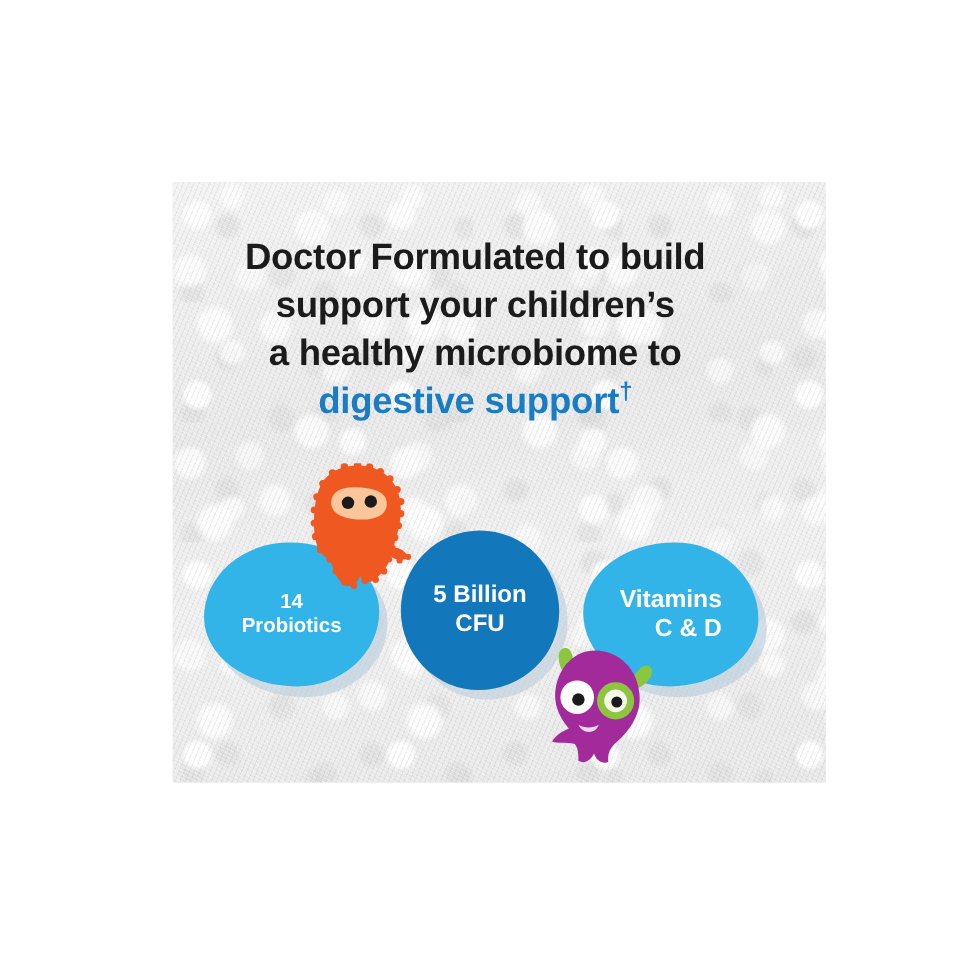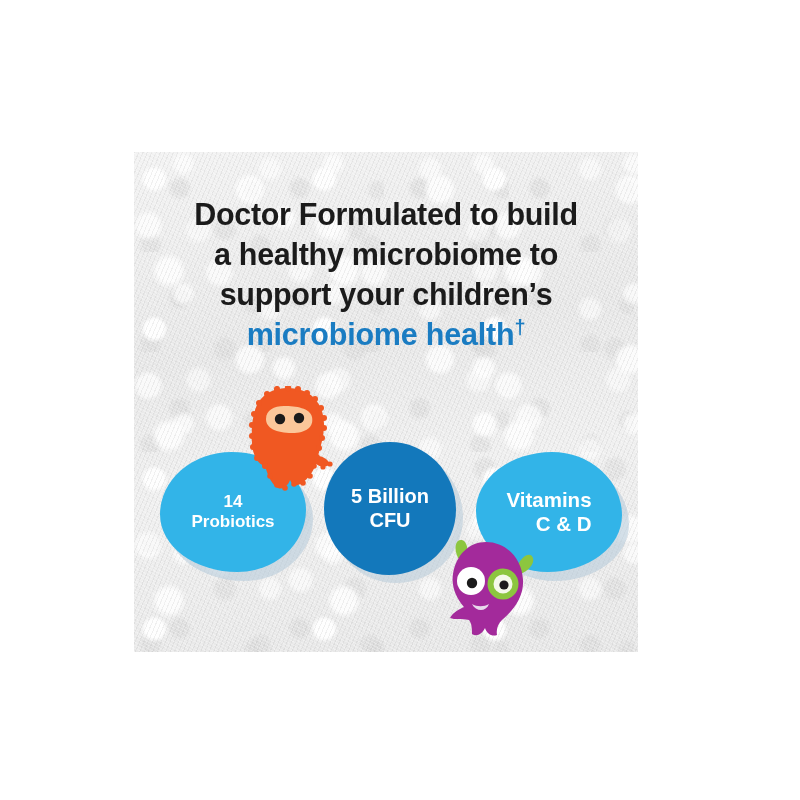--- a/index.html
+++ b/index.html
@@ -15,21 +15,21 @@
   #stage {
     position: relative;
     width: 800px;
     height: 800px;
     background: #ffffff;
   }
 
   
   #panel {
     position: absolute;
-    left: 134px;
+    left: 144px;
     top: 152px;
     width: 504px;
     height: 500px;
     background-color: #eaeaea;
     background-image:
       radial-gradient(circle at 12% 18%, rgba(255,255,255,0.95) 0 9px, rgba(255,255,255,0) 14px),
       radial-gradient(circle at 33% 9%, rgba(255,255,255,0.7) 0 7px, rgba(255,255,255,0) 13px),
       radial-gradient(circle at 61% 22%, rgba(255,255,255,0.8) 0 11px, rgba(255,255,255,0) 17px),
       radial-gradient(circle at 85% 12%, rgba(255,255,255,0.6) 0 8px, rgba(255,255,255,0) 14px),
       radial-gradient(circle at 8% 46%, rgba(255,255,255,0.75) 0 10px, rgba(255,255,255,0) 16px),
@@ -42,20 +42,21 @@
       radial-gradient(circle at 70% 64%, rgba(214,214,214,0.5) 0 8px, rgba(214,214,214,0) 14px),
       radial-gradient(circle at 15% 93%, rgba(214,214,214,0.5) 0 7px, rgba(214,214,214,0) 13px),
       radial-gradient(circle at 95% 33%, rgba(214,214,214,0.45) 0 6px, rgba(214,214,214,0) 12px),
       linear-gradient(172deg, #f2f2f2 0%, #e7e7e7 38%, #efefef 62%, #e6e6e6 100%);
     background-size:
       170px 150px, 150px 130px, 190px 170px, 160px 140px,
       180px 160px, 140px 150px, 200px 150px, 175px 165px,
       155px 145px, 185px 155px,
       120px 110px, 130px 120px, 110px 100px, 125px 115px,
       100% 100%;
+    padding-left: 40px;
   }
   
   #panel::after {
     content: "";
     position: absolute;
     inset: 0;
     background-image:
       repeating-linear-gradient(27deg, rgba(255,255,255,0.28) 0 1px, rgba(0,0,0,0) 1px 3px),
       repeating-linear-gradient(113deg, rgba(160,160,160,0.16) 0 1px, rgba(0,0,0,0) 1px 4px),
       repeating-linear-gradient(67deg, rgba(255,255,255,0.2) 0 1px, rgba(0,0,0,0) 1px 5px);
@@ -148,23 +149,23 @@
 </style>
 </head>
 <body>
 
 <div id="stage">
 
   <div id="panel">
 
     <div id="headline">
       <span class="hl">Doctor Formulated to build</span>
+      <span class="hl">support your children’s</span>
       <span class="hl">a healthy microbiome to</span>
-      <span class="hl">support your children’s</span>
-      <span class="hl accent"><span>microbiome health</span><span class="dagger">†</span></span>
+      <span class="hl accent"><span>digestive support</span><span class="dagger">†</span></span>
     </div>
 
     <div id="circles">
 
       <div class="blob" id="blob-1">
         <span class="txt"><span>14</span><br><span>Probiotics</span></span>
       </div>
 
       <div class="blob" id="blob-2">
         <span class="txt"><span>5 Billion</span><br><span>CFU</span></span>

